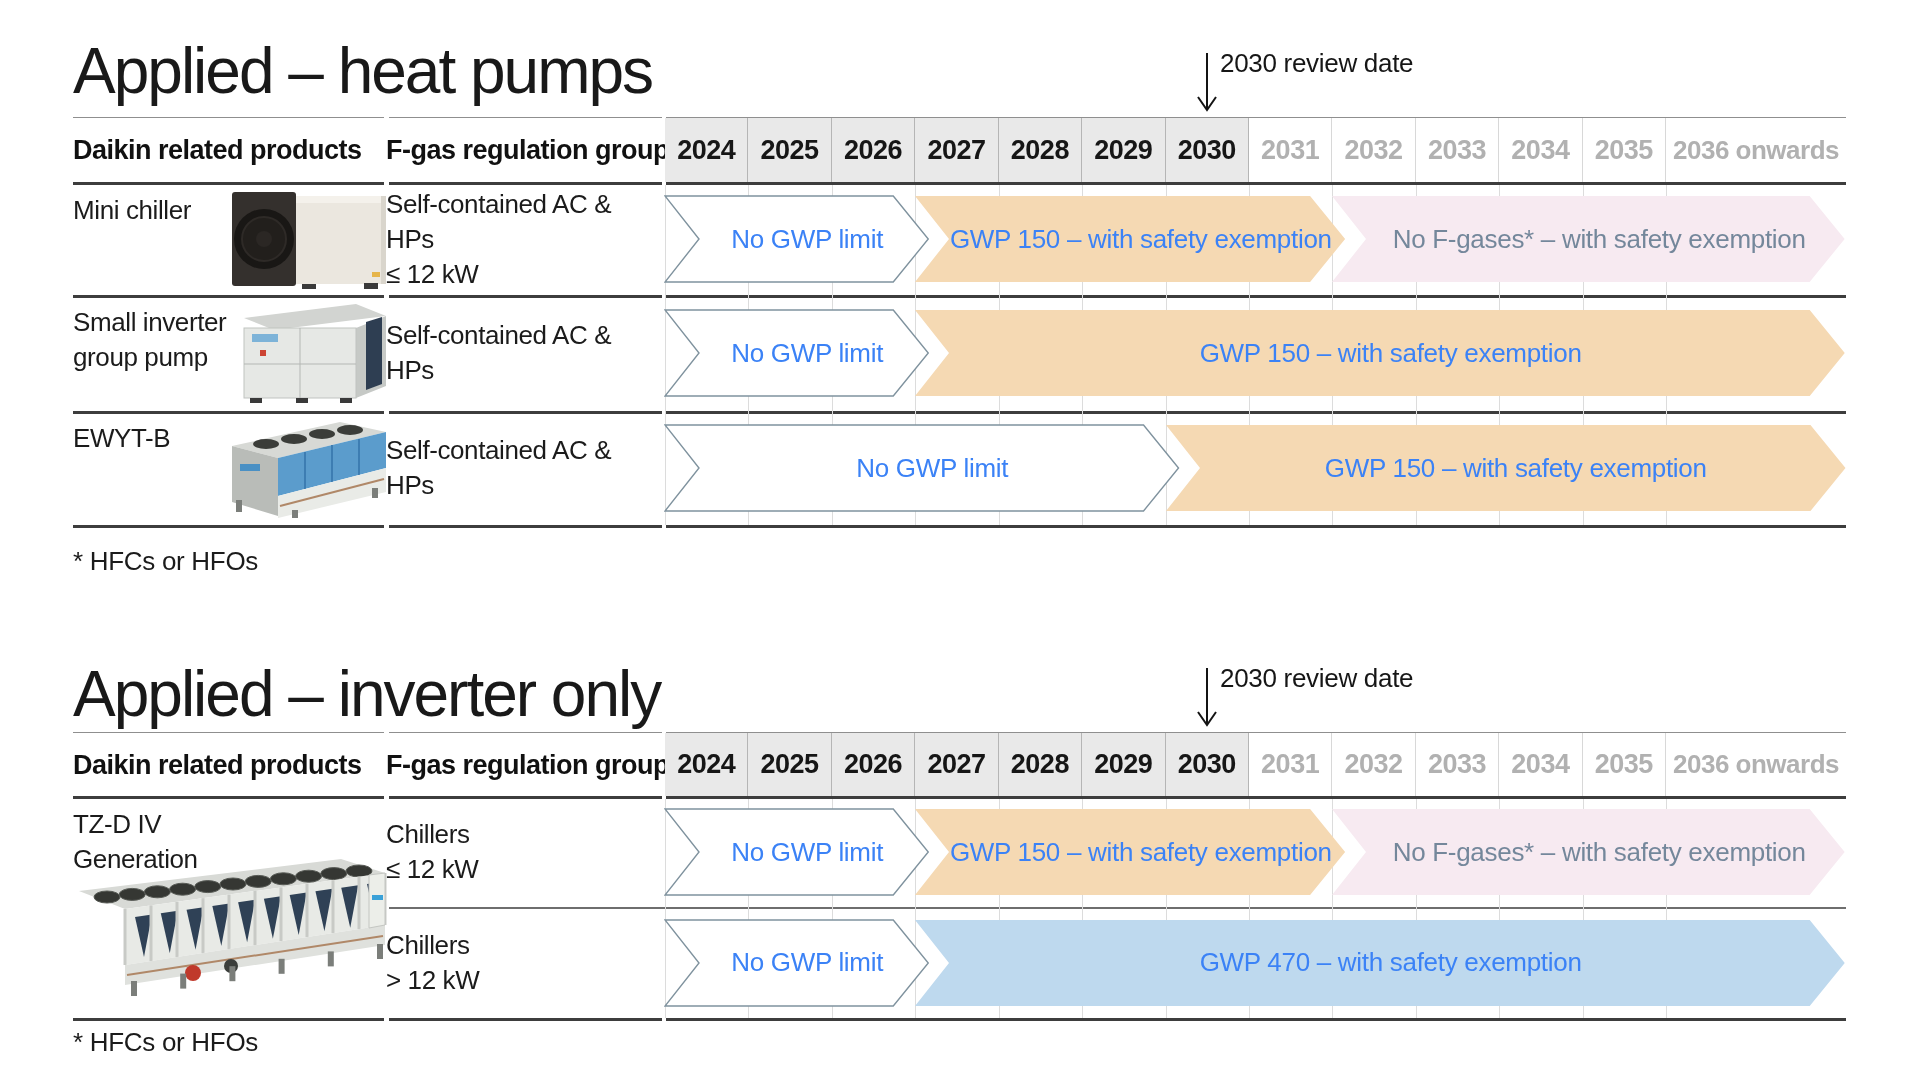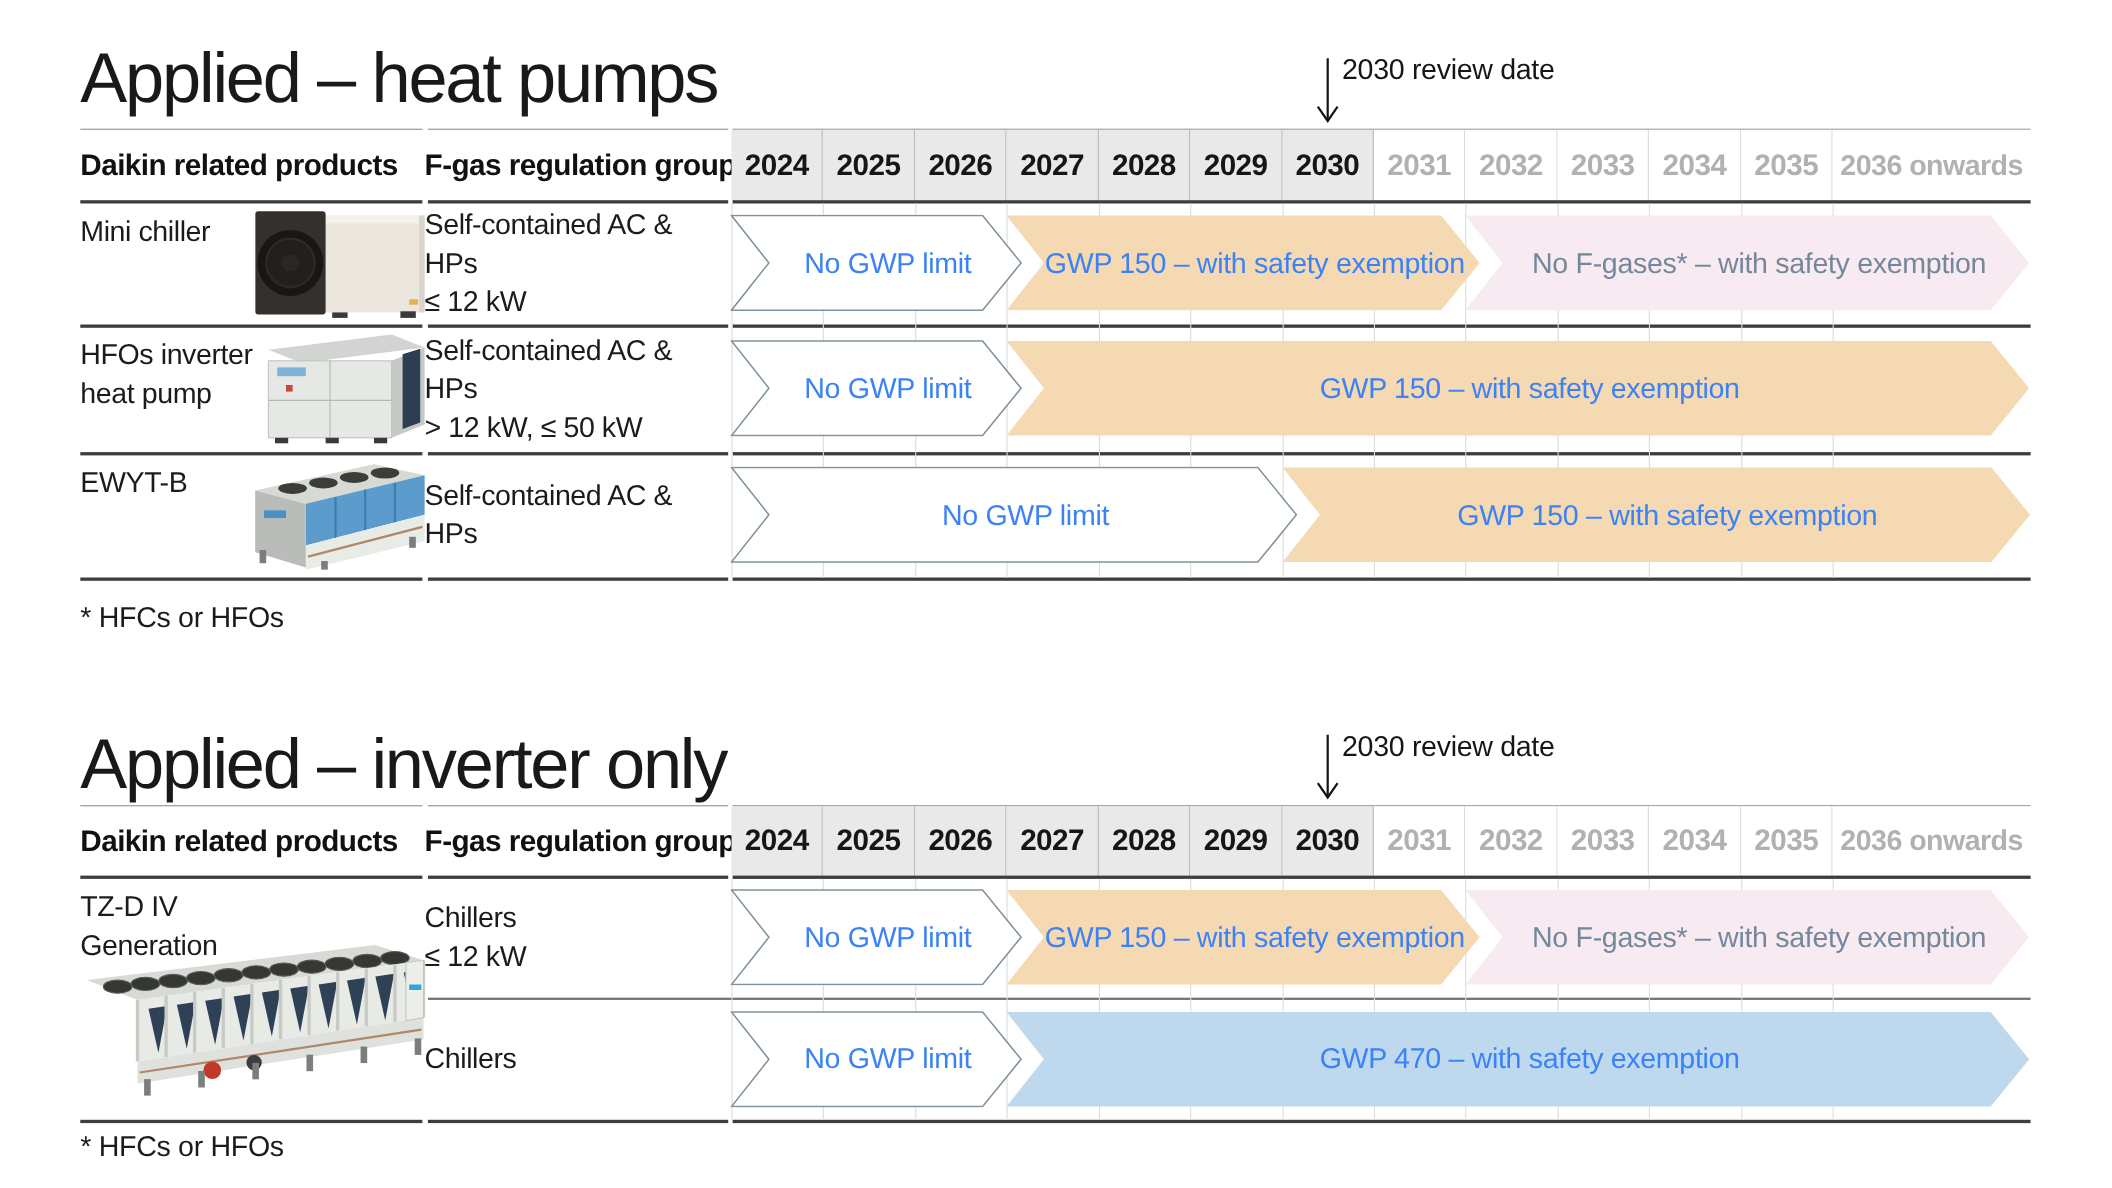--- a/index.html
+++ b/index.html
@@ -110,37 +110,36 @@
       </svg>
       <div class="alabel" style="left: 700px; top: 219px; width: 214.26px; height: 40px;">No GWP limit</div>
       <svg width="433.10000000000014" height="88" class="arrow-svg" style="left: 914.26px; top: 195px;">
         <polygon points="1,1 396.10000000000014,1 431.10000000000014,44 396.10000000000014,87 1,87 35,44" fill="#f5d9b3"></polygon>
       </svg>
       <div class="alabel" style="left: 950.26px; top: 219px; width: 381.1px; height: 40px;">GWP 150 – with safety exemption</div>
       <svg width="515.6399999999999" height="88" class="arrow-svg" style="left: 1331.36px; top: 195px;">
         <polygon points="1,1 478.6399999999999,1 513.6399999999999,44 478.6399999999999,87 1,87 35,44" fill="#f7eaf1"></polygon>
       </svg>
       <div class="alabel pink" style="left: 1367.36px; top: 219px; width: 463.64px; height: 40px;">No F-gases* – with safety exemption</div>
-      <div class="plabel" style="left: 73px; top: 305px; width: 200px;">HFOs inverter heat pump</div>
+      <div class="plabel" style="left: 73px; top: 305px; width: 200px;">Small inverter group pump</div>
       <div class="pimg" style="left: 240px; top: 300px; width: 150px; height: 106px;"><svg width="150" height="106" viewBox="0 0 150 106">
    <polygon points="4,18 116,4 146,16 34,30" fill="#d2d4d1"></polygon>
    <polygon points="116,28 146,16 146,86 116,98" fill="#c6c9c6"></polygon>
    <polygon points="126,22 142,17 142,84 126,90" fill="#2e3e52"></polygon>
    <rect x="4" y="28" width="112" height="70" fill="#e6e8e5" stroke="#c0c3c0"></rect>
    <line x1="60" y1="28" x2="60" y2="98" stroke="#b4b7b4"></line>
    <line x1="4" y1="64" x2="116" y2="64" stroke="#b4b7b4"></line>
    <rect x="12" y="34" width="26" height="8" fill="#7db3d8"></rect>
    <rect x="20" y="50" width="6" height="6" fill="#cc4433"></rect>
    <rect x="10" y="98" width="12" height="5" fill="#3a3a3a"></rect>
           <rect x="56" y="98" width="12" height="5" fill="#3a3a3a"></rect>
           <rect x="100" y="98" width="12" height="5" fill="#3a3a3a"></rect>
         </svg></div>
       <div class="gblock" style="left: 386px; top: 295px; height: 116px; width: 278px;">
         <div>Self-contained AC &amp; HPs</div>
-        <div>&gt; 12 kW, ≤ 50 kW</div>
       </div>
       <svg width="266.26" height="88" class="arrow-svg" style="left: 664px; top: 309px;">
         <polygon points="1,1 229.26,1 264.26,44 229.26,87 1,87 35,44" fill="#ffffff" stroke="#7f929e" stroke-width="1.4"></polygon>
       </svg>
       <div class="alabel" style="left: 700px; top: 333px; width: 214.26px; height: 40px;">No GWP limit</div>
       <svg width="932.74" height="88" class="arrow-svg" style="left: 914.26px; top: 309px;">
         <polygon points="1,1 895.74,1 930.74,44 895.74,87 1,87 35,44" fill="#f5d9b3"></polygon>
       </svg>
       <div class="alabel" style="left: 950.26px; top: 333px; width: 880.74px; height: 40px;">GWP 150 – with safety exemption</div>
       <div class="plabel" style="left: 73px; top: 421px; width: 200px;">EWYT-B</div>
@@ -283,20 +282,21 @@
       <svg width="433.10000000000014" height="88" class="arrow-svg" style="left: 914.26px; top: 808px;">
         <polygon points="1,1 396.10000000000014,1 431.10000000000014,44 396.10000000000014,87 1,87 35,44" fill="#f5d9b3"></polygon>
       </svg>
       <div class="alabel" style="left: 950.26px; top: 832px; width: 381.1px; height: 40px;">GWP 150 – with safety exemption</div>
       <svg width="515.6399999999999" height="88" class="arrow-svg" style="left: 1331.36px; top: 808px;">
         <polygon points="1,1 478.6399999999999,1 513.6399999999999,44 478.6399999999999,87 1,87 35,44" fill="#f7eaf1"></polygon>
       </svg>
       <div class="alabel pink" style="left: 1367.36px; top: 832px; width: 463.64px; height: 40px;">No F-gases* – with safety exemption</div>
       <div class="gblock" style="left: 386px; top: 907px; height: 111px; width: 278px;">
         <div>Chillers</div>
+        <div>&gt; 12 kW</div>
       </div>
       <svg width="266.26" height="88" class="arrow-svg" style="left: 664px; top: 918.5px;">
         <polygon points="1,1 229.26,1 264.26,44 229.26,87 1,87 35,44" fill="#ffffff" stroke="#7f929e" stroke-width="1.4"></polygon>
       </svg>
       <div class="alabel" style="left: 700px; top: 942.5px; width: 214.26px; height: 40px;">No GWP limit</div>
       <svg width="932.74" height="88" class="arrow-svg" style="left: 914.26px; top: 918.5px;">
         <polygon points="1,1 895.74,1 930.74,44 895.74,87 1,87 35,44" fill="#bed9ee"></polygon>
       </svg>
       <div class="alabel" style="left: 950.26px; top: 942.5px; width: 880.74px; height: 40px;">GWP 470 – with safety exemption</div>
     </div>

